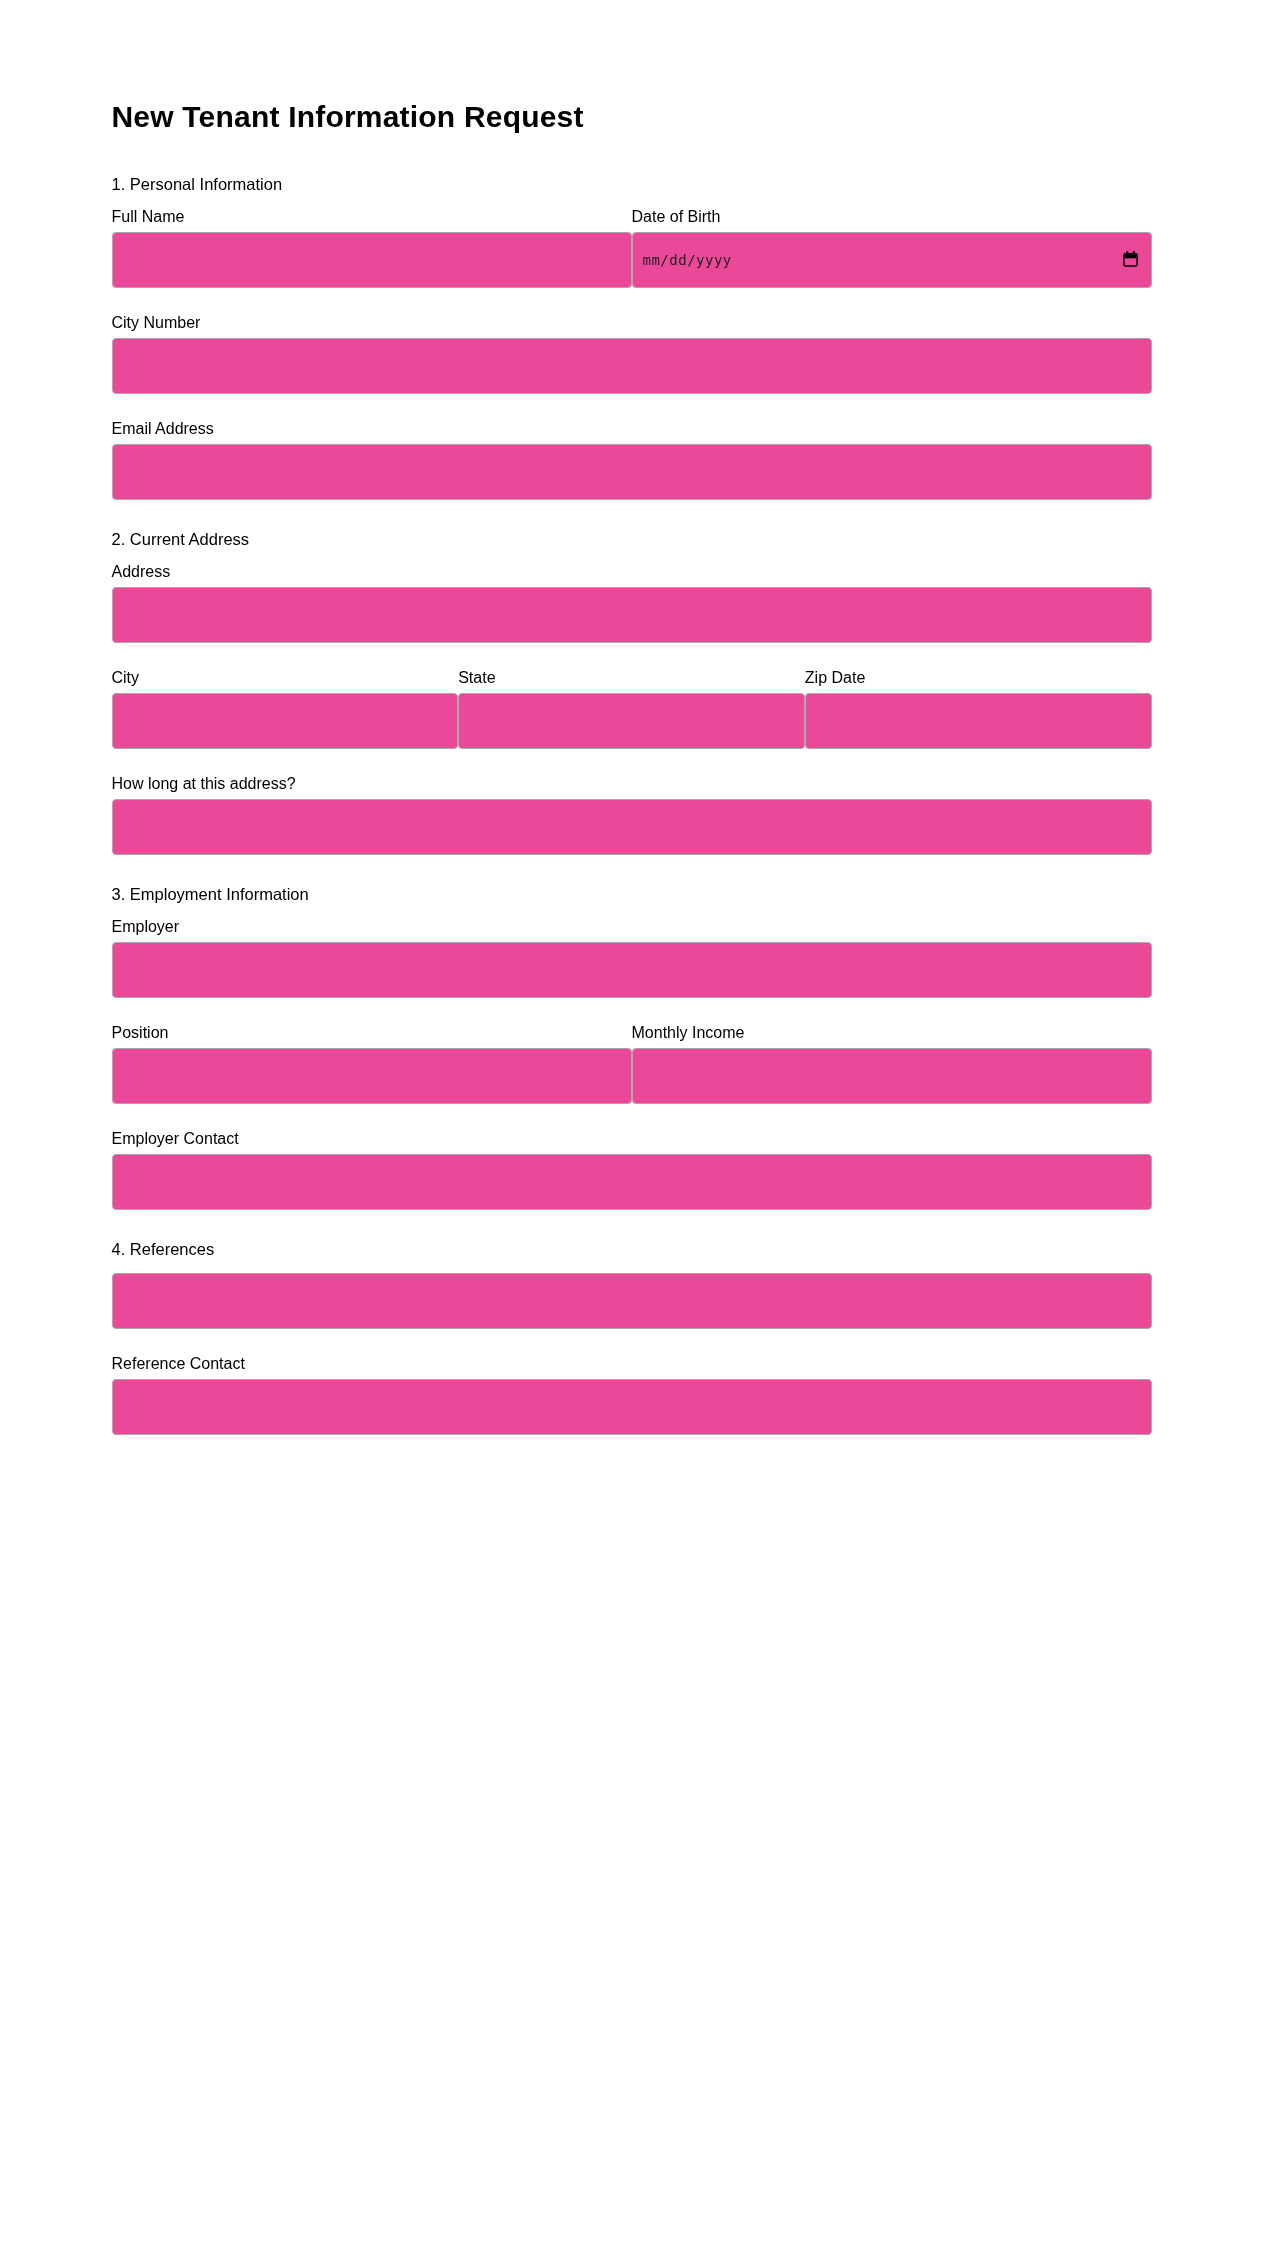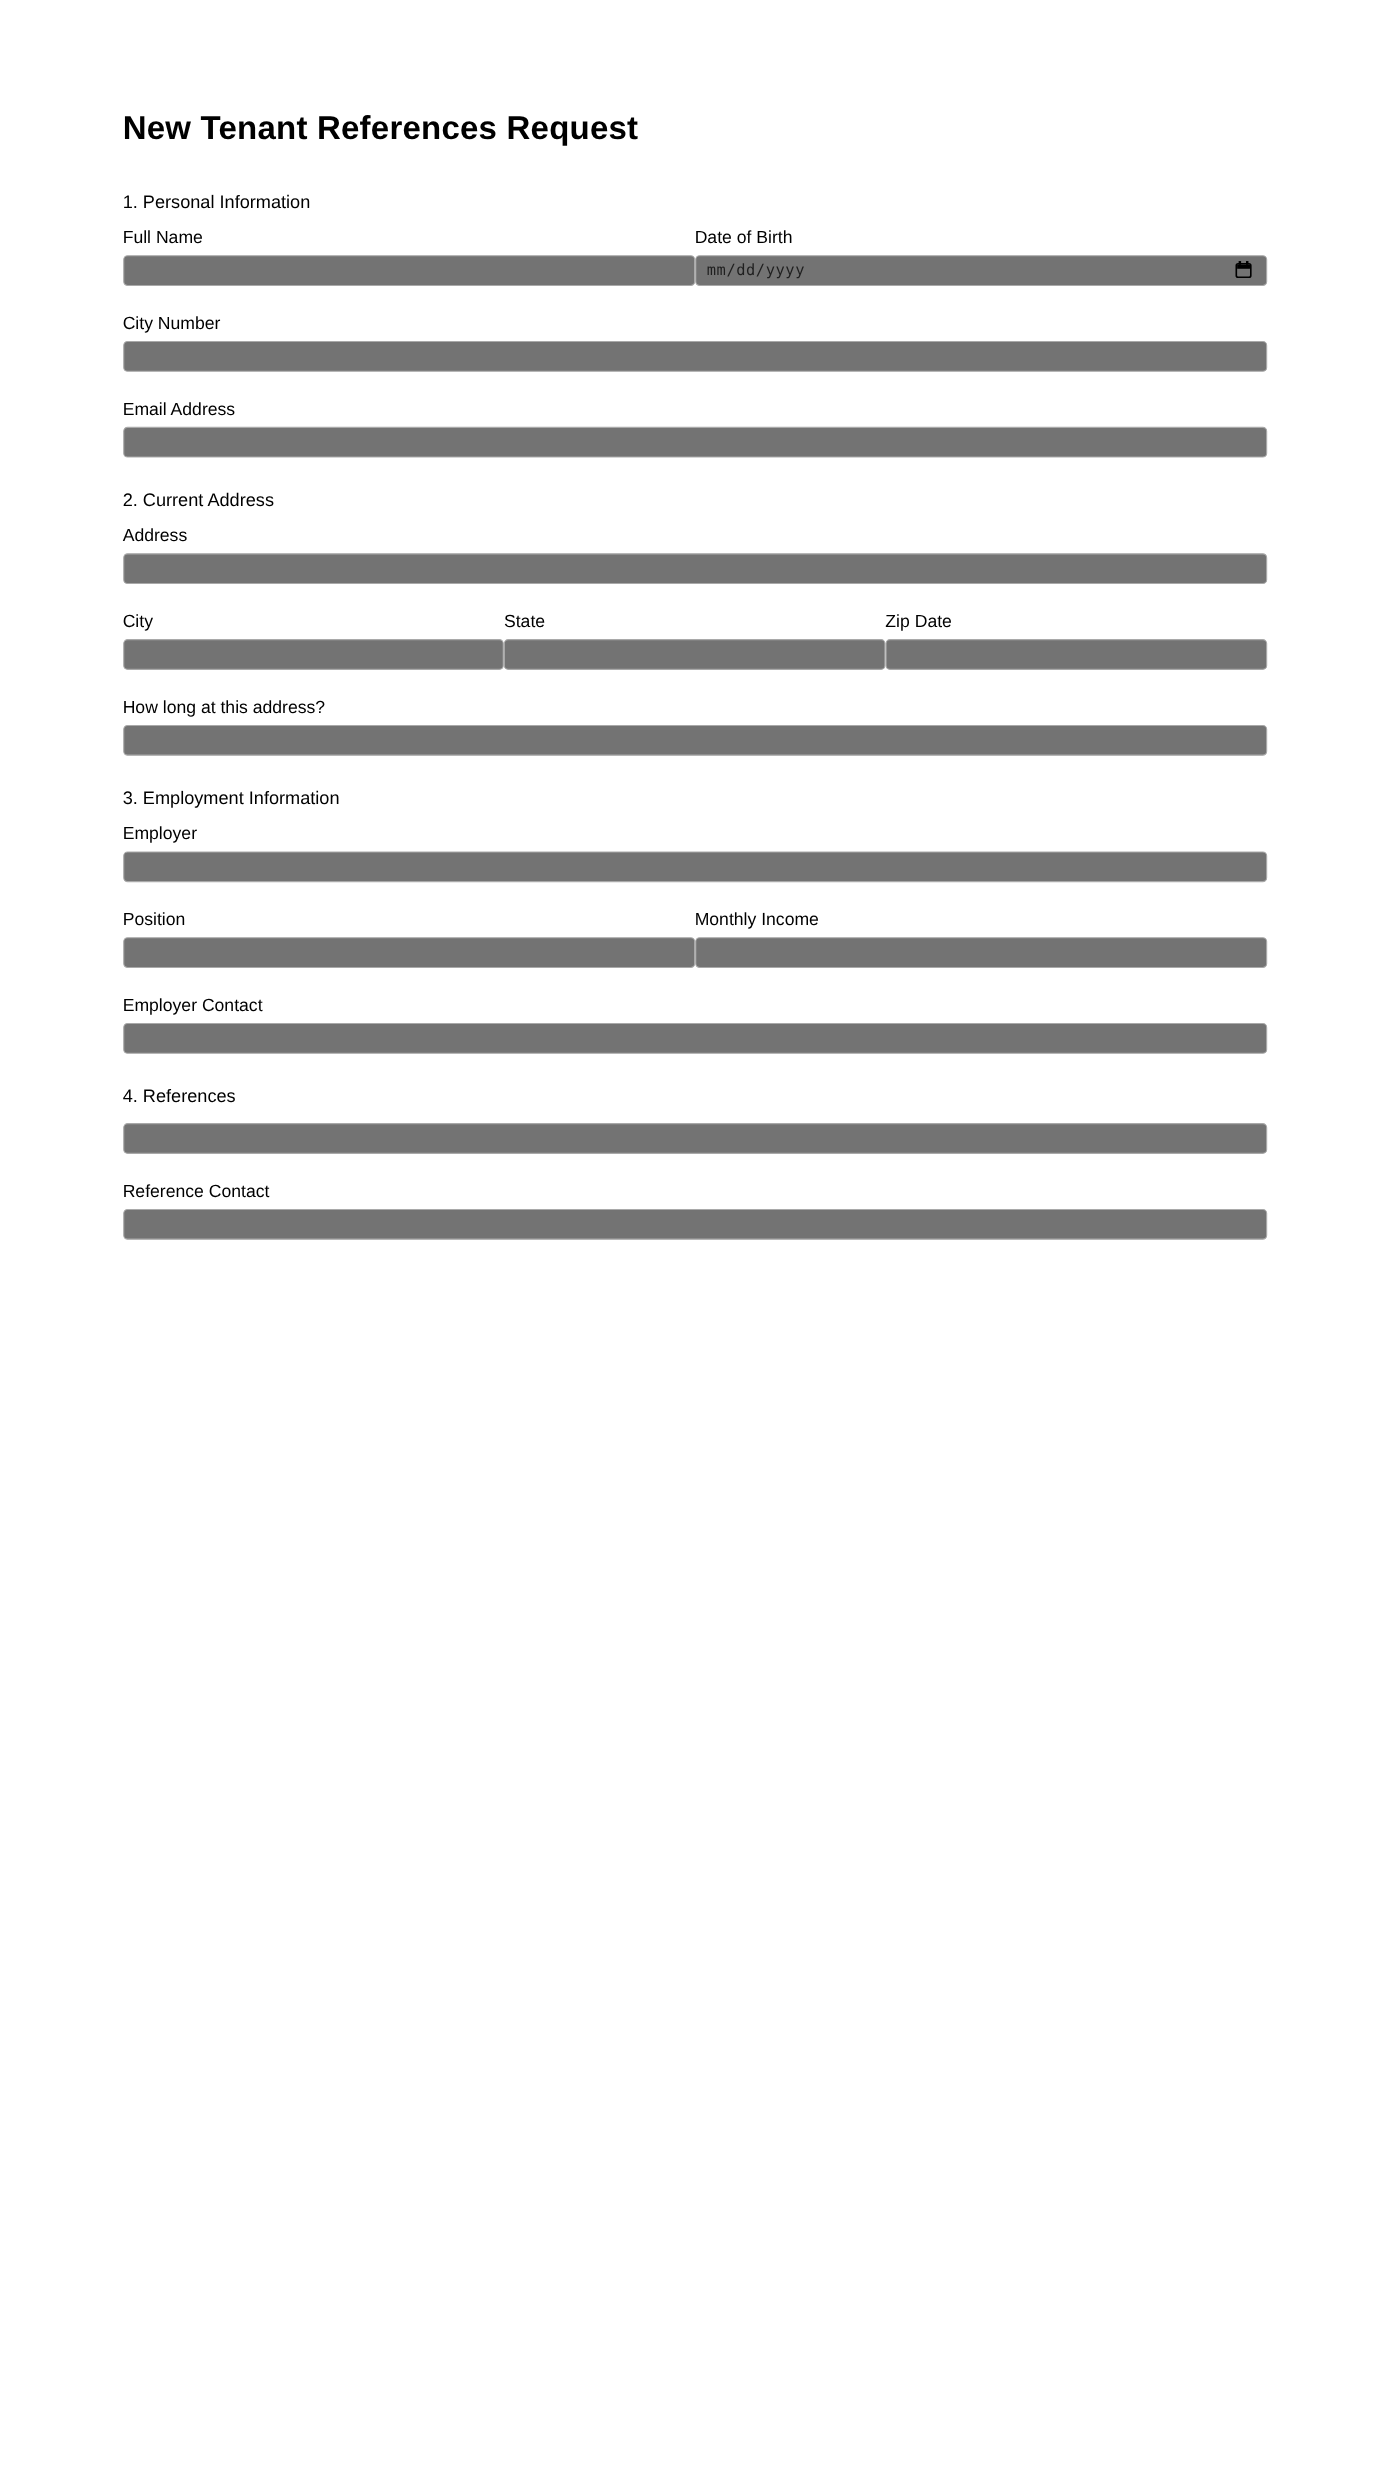--- a/index.html
+++ b/index.html
@@ -43,24 +43,24 @@
   }
   .field-label {
     font-size: 16px;
     line-height: 18px;
     margin-bottom: 6px;
     color: #000000;
   }
   .tb {
     box-sizing: border-box;
     width: 100%;
-    height: 28px;
+    height: 56px;
     border: 1px solid #a9a9a9;
     border-radius: 4px;
-    background: #737373;
+    background: #ec4899;
     font-family: "Liberation Sans", sans-serif;
     font-size: 16px;
     color: #000000;
     padding: 0 10px;
     outline: none;
   }
   .date-field {
     display: flex;
     align-items: center;
     justify-content: space-between;
@@ -81,21 +81,21 @@
     cursor: pointer;
     flex: 0 0 auto;
   }
 </style>
 </head>
 <body>
 
 <div class="page">
   <div class="wrap">
 
-    <h1 class="title">New Tenant References Request</h1>
+    <h1 class="title">New Tenant Information Request</h1>
 
     <div class="section">
       <div class="section-heading">1. Personal Information</div>
 
       <div class="row">
         <div class="field">
           <label class="field-label">Full Name</label>
           <input class="tb" type="text" value="" style="">
         </div>
         <div class="field">

